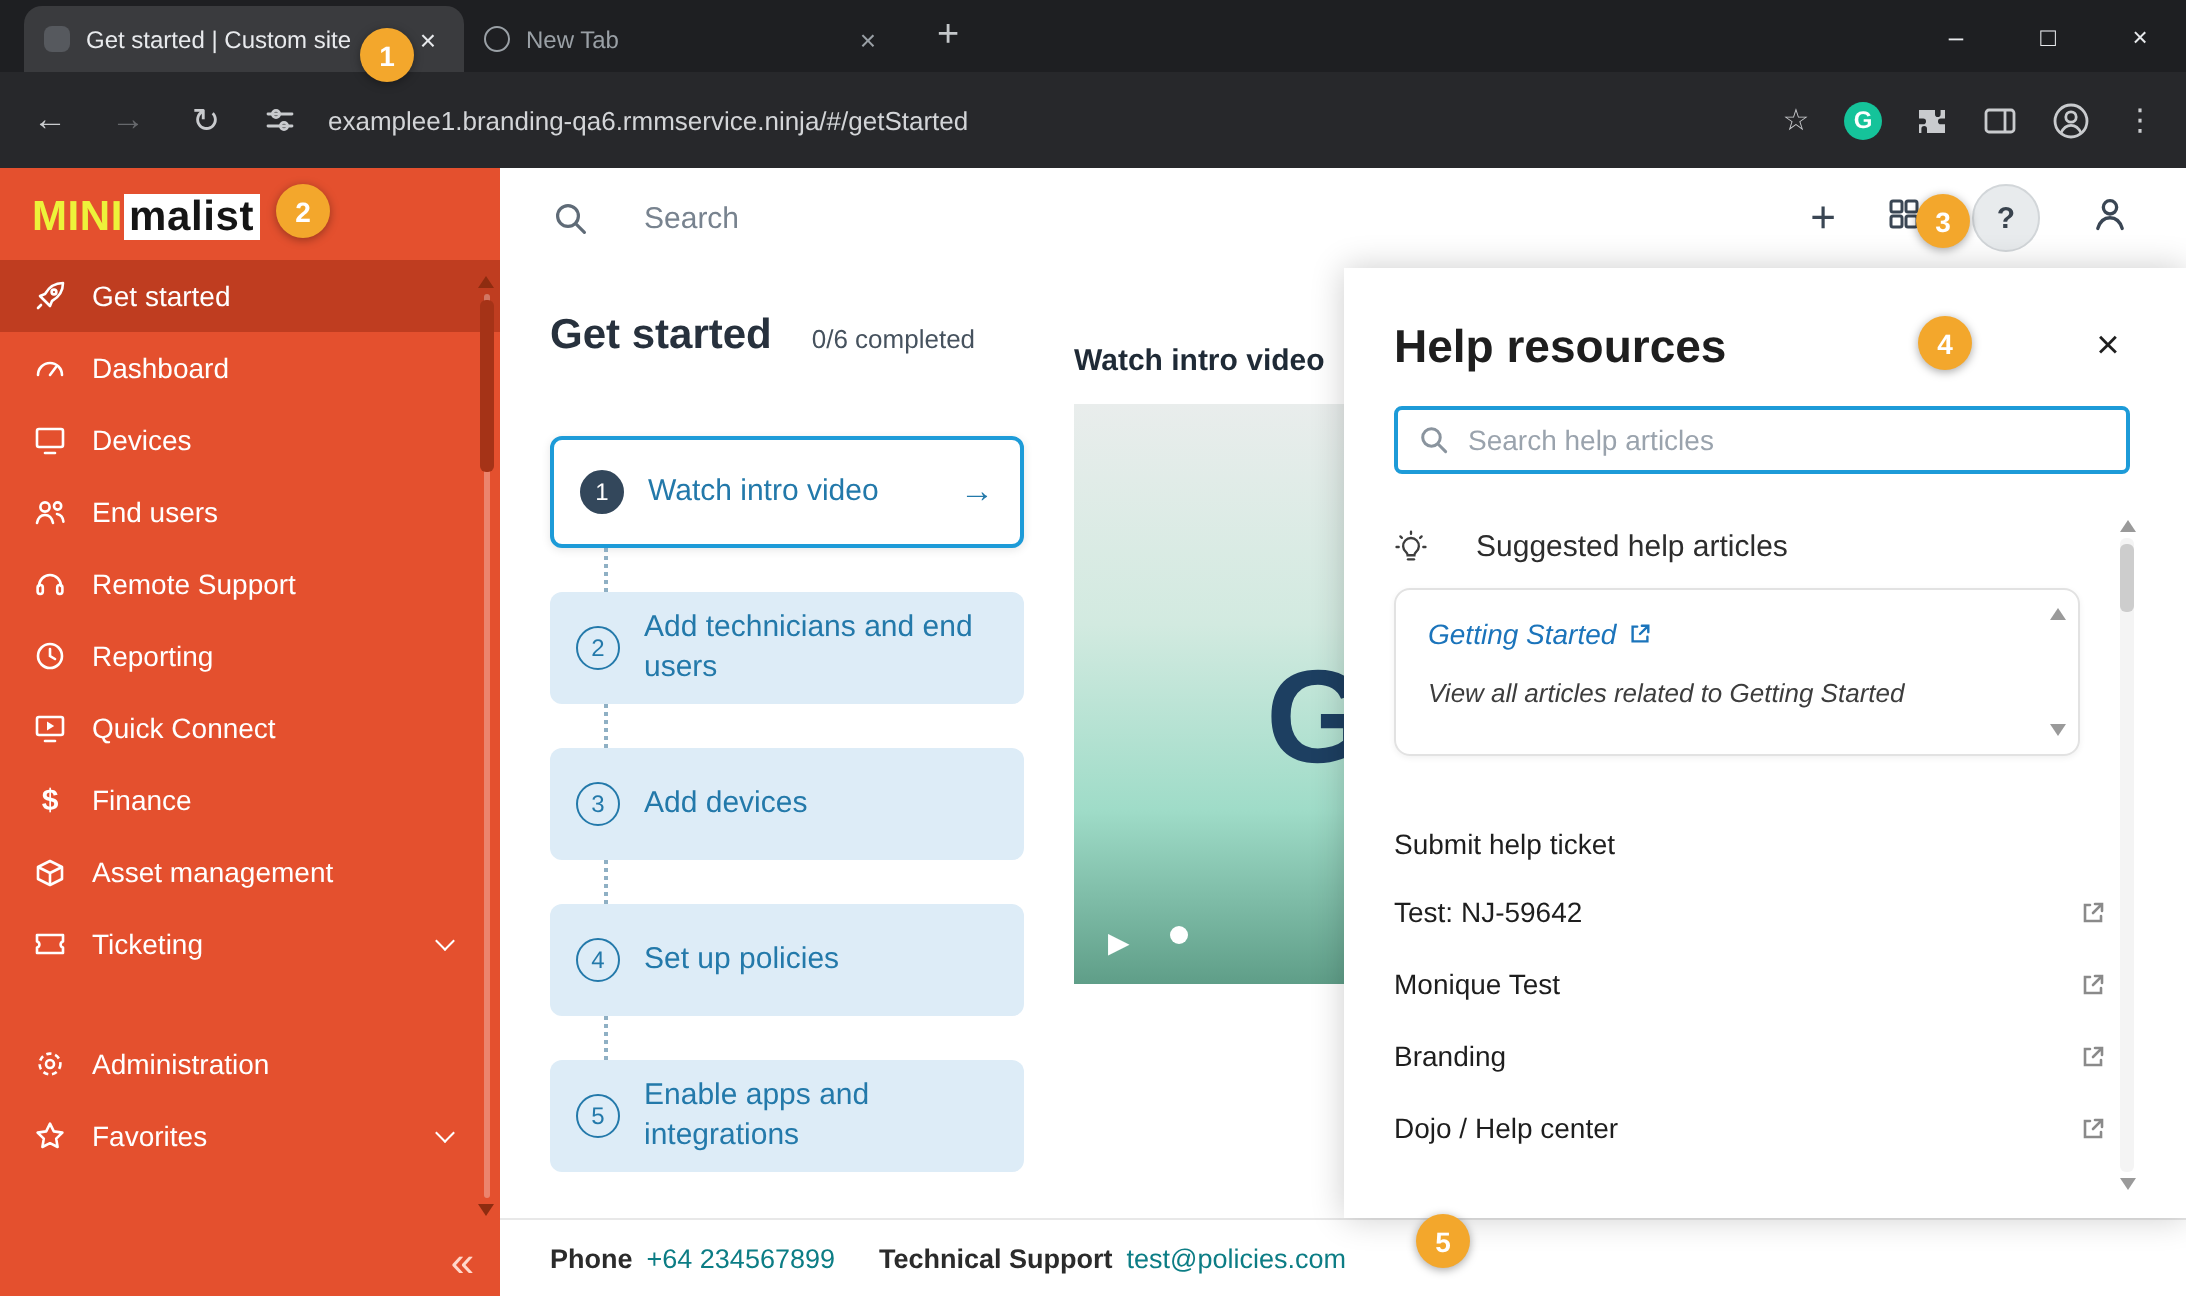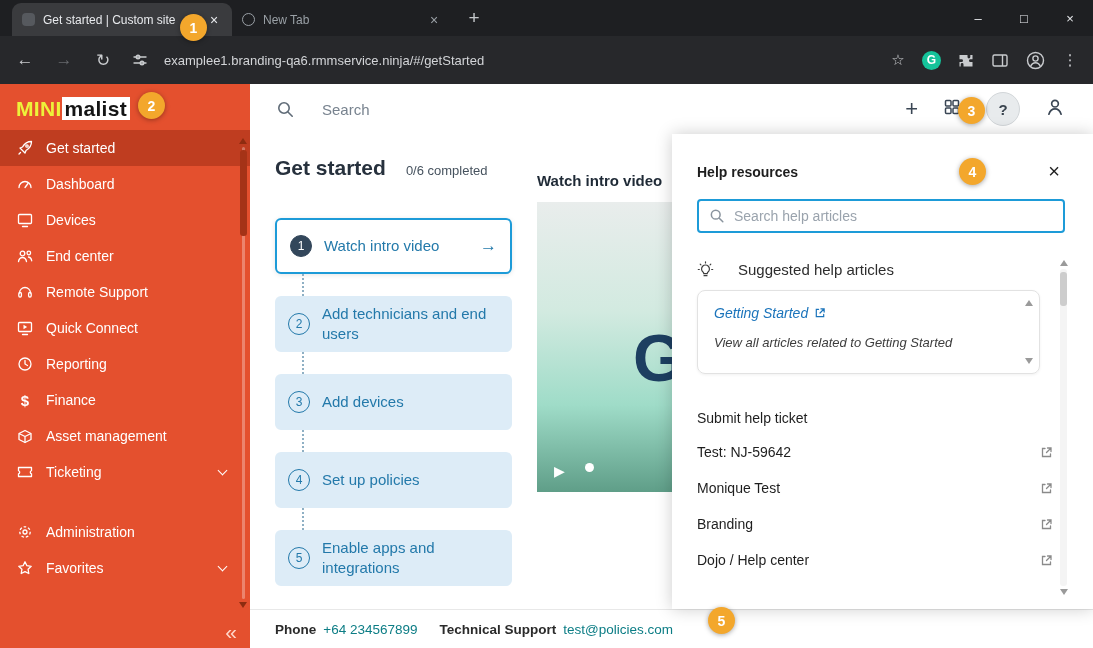--- a/index.html
+++ b/index.html
@@ -77,21 +77,21 @@
 
   .footer { position:absolute; left:0; right:0; bottom:0; height:39px; background:#fff; border-top:1px solid #e8e8e8; display:flex; align-items:center; padding-left:25px; gap:7px; font-size:13.5px; }
   .f-label { font-weight:700; color:#2b2b2b; }
   .f-link { color:#0c7d85; }
   .f-sp { width:8px; }
 
   
   .help-panel { position:absolute; top:50px; right:0; bottom:39px; width:421px; background:#fff;
                 box-shadow:0 0 16px rgba(0,0,0,.2); padding:26px 28px 0 25px; z-index:5; }
   .hp-head { display:flex; align-items:center; }
-  .hp-title { font-size:14px; font-weight:700; color:#1e1e1e;text-align:right; }
+  .hp-title { font-size:23px; font-weight:700; color:#1e1e1e;text-align:right; }
   .hp-close { margin-left:auto; font-size:20px; color:#1e1e1e; width:22px; text-align:center; }
   .hp-search { margin-top:16px; width:368px; height:34px; border:2px solid #1d9bd8; border-radius:4px; display:flex; align-items:center; gap:9px; padding:0 10px; }
   .hp-search input { border:none; outline:none; flex:1; font-size:14px; color:#333; }
   .hp-search input::placeholder { color:#9aa3ad; }
   .hp-suggested { margin-top:28px; display:flex; align-items:center; gap:24px; font-size:15px; color:#2d2d2d; }
   .hp-card { margin-top:12px; width:343px; min-height:84px; border:1px solid #e2e2e2; border-radius:8px; padding:14px 22px 14px 16px; position:relative; box-shadow:0 1px 3px rgba(0,0,0,.06);font-style:italic; }
   .hp-link { color:#1b74bb; font-size:14px; display:flex; align-items:center; gap:6px; width:fit-content; }
   .hp-desc { margin-top:14px; font-size:13px; color:#3d3d3d; }
   .tri-up { width:0; height:0; border-left:4px solid transparent; border-right:4px solid transparent; border-bottom:6px solid #9a9a9a; }
   .tri-down { width:0; height:0; border-left:4px solid transparent; border-right:4px solid transparent; border-top:6px solid #9a9a9a; }
@@ -202,44 +202,44 @@
           </svg>
         <span>Devices</span>
       </div>
       <div class="nav-item">
         <svg width="18" height="18" viewBox="0 0 18 18" fill="none" stroke="#fff" stroke-width="1.3" stroke-linecap="round">
             <circle cx="6.5" cy="6.5" r="2.3"></circle>
             <path d="M2.5 14.5c.5-2.5 2-4 4-4s3.5 1.5 4 4"></path>
             <circle cx="12.8" cy="6" r="1.8"></circle>
             <path d="M12.5 10c1.8.3 3 1.7 3.2 3.8"></path>
           </svg>
-        <span>End center</span>
+        <span>End users</span>
       </div>
       <div class="nav-item">
         <svg width="18" height="18" viewBox="0 0 18 18" fill="none" stroke="#fff" stroke-width="1.3" stroke-linecap="round">
             <path d="M3.5 10a5.5 5.5 0 0 1 11 0"></path>
             <rect x="2.8" y="9.5" width="2.6" height="4.5" rx="1.2"></rect>
             <rect x="12.6" y="9.5" width="2.6" height="4.5" rx="1.2"></rect>
           </svg>
         <span>Remote Support</span>
       </div>
       <div class="nav-item">
         <svg width="18" height="18" viewBox="0 0 18 18" fill="none" stroke="#fff" stroke-width="1.3" stroke-linecap="round">
+            <circle cx="9" cy="9" r="6"></circle>
+            <path d="M9 5.5V9l2.5 1.5"></path>
+          </svg>
+        <span>Reporting</span>
+      </div>
+      <div class="nav-item">
+        <svg width="18" height="18" viewBox="0 0 18 18" fill="none" stroke="#fff" stroke-width="1.3" stroke-linecap="round">
             <rect x="2.5" y="3.5" width="13" height="9" rx="1"></rect>
             <path d="M7.5 5.8l3.6 2.2-3.6 2.2z" fill="#fff" stroke="none"></path>
             <path d="M6.5 15.5h5"></path>
           </svg>
         <span>Quick Connect</span>
-      </div>
-      <div class="nav-item">
-        <svg width="18" height="18" viewBox="0 0 18 18" fill="none" stroke="#fff" stroke-width="1.3" stroke-linecap="round">
-            <circle cx="9" cy="9" r="6"></circle>
-            <path d="M9 5.5V9l2.5 1.5"></path>
-          </svg>
-        <span>Reporting</span>
       </div>
       <div class="nav-item">
         <span class="txticon">$</span>
         <span>Finance</span>
       </div>
       <div class="nav-item">
         <svg width="18" height="18" viewBox="0 0 18 18" fill="none" stroke="#fff" stroke-width="1.3" stroke-linejoin="round">
             <path d="M3 6.5L9 3.5l6 3v6l-6 3-6-3z"></path>
             <path d="M3 6.5l6 3 6-3M9 9.5v6"></path>
           </svg>

